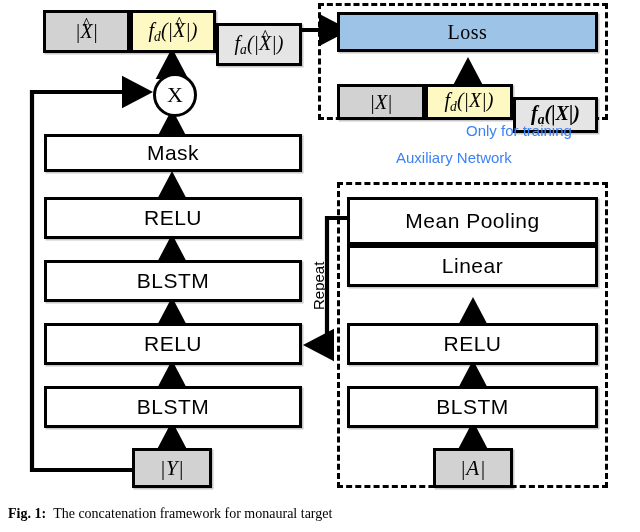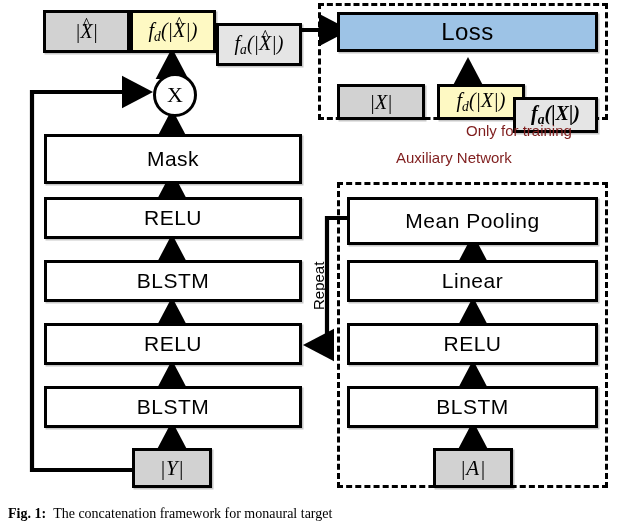--- a/index.html
+++ b/index.html
@@ -12,42 +12,42 @@
 
   
   .box{
     position:absolute;box-sizing:border-box;
     border:3px solid #000;background:#ffffff;
     display:flex;align-items:center;justify-content:center;
     font-size:21px;letter-spacing:.5px;
     box-shadow:1.5px 1.5px 0 rgba(0,0,0,.22);
   }
   .box.grey{background:#d2d2d2;}
-  .box.loss{background:#9dc3e6;font-size:24px;}
+  .box.loss{background:#9dc3e6;font-size:20px;font-family:Liberation Serif, serif;}
 
   
   .cell{
     position:absolute;box-sizing:border-box;
     border:3px solid #000;
     display:flex;align-items:center;justify-content:center;
     font-size:20px;
     box-shadow:1.5px 1.5px 0 rgba(0,0,0,.22);
   }
   .cell.grey{background:#d2d2d2;}
   .cell.lightgrey{background:#fef9c3;}
   .cell.white{background:#e5e5e5;margin-top:13px;}
 
   
   .dashed{
     position:absolute;box-sizing:border-box;
     border:3px dashed #000;background:transparent;
   }
 
   .caption-label{
-    position:absolute;font-size:15px;color:#7f1d1d;white-space:nowrap;
+    position:absolute;font-size:15px;color:#3b82f6;white-space:nowrap;
   }
 
   
   .mi{font-family:"Liberation Serif", serif;font-style:italic;}
   .sub{font-size:.68em;vertical-align:-0.28em;font-family:"Liberation Serif", serif;font-style:italic;}
   .hat{position:relative;display:inline-block;}
   .hat>.hatmark{
     position:absolute;left:50%;top:-0.34em;transform:translateX(-50%);
     font-size:.85em;font-style:normal;font-family:"Liberation Serif",serif;
   }
@@ -133,30 +133,30 @@
 
   <div class="dashed" style="left:318px; top:3px; width:290px; height:117px;"></div>
 
   <div class="box loss" style="left:337px; top:12px; width:261px; height:40px;">
     <span>Loss</span>
   </div>
 
   <div class="cell grey" style="left:337px; top:84px; width:88px; height:36px;">
     <span class="mi">|X|</span>
   </div>
-  <div class="cell lightgrey" style="left:437px; top:84px; width:88px; height:36px;">
+  <div class="cell lightgrey" style="left:425px; top:84px; width:88px; height:36px;">
     <span class="mi">f<span class="sub">d</span>(|X|)</span>
   </div>
   <div class="cell white" style="left:513px; top:84px; width:85px; height:36px;font-weight:bold;">
     <span class="mi">f<span class="sub">a</span>(|X|)</span>
   </div>
 
   <div class="caption-label" style="left:466px; top:122px;">Only for training</div>
 
-  <div class="box" style="left:44px; top:134px; width:258px; height:50px;">
+  <div class="box" style="left:44px; top:134px; width:258px; height:38px;">
     <span>Mask</span>
   </div>
   <div class="box" style="left:44px; top:197px; width:258px; height:42px;">
     <span>RELU</span>
   </div>
   <div class="box" style="left:44px; top:260px; width:258px; height:42px;">
     <span>BLSTM</span>
   </div>
   <div class="box" style="left:44px; top:323px; width:258px; height:42px;">
     <span>RELU</span>
@@ -168,21 +168,21 @@
     <span class="mi">|Y|</span>
   </div>
 
   <div class="caption-label" style="left:396px; top:149px;">Auxiliary Network</div>
 
   <div class="dashed" style="left:337px; top:182px; width:271px; height:306px;"></div>
 
   <div class="box" style="left:347px; top:197px; width:251px; height:48px;">
     <span>Mean Pooling</span>
   </div>
-  <div class="box" style="left:347px; top:260px; width:251px; height:42px;">
+  <div class="box" style="left:347px; top:245px; width:251px; height:42px;">
     <span>Linear</span>
   </div>
   <div class="box" style="left:347px; top:323px; width:251px; height:42px;">
     <span>RELU</span>
   </div>
   <div class="box" style="left:347px; top:386px; width:251px; height:42px;">
     <span>BLSTM</span>
   </div>
   <div class="box grey" style="left:433px; top:448px; width:80px; height:40px;">
     <span class="mi">|A|</span>

